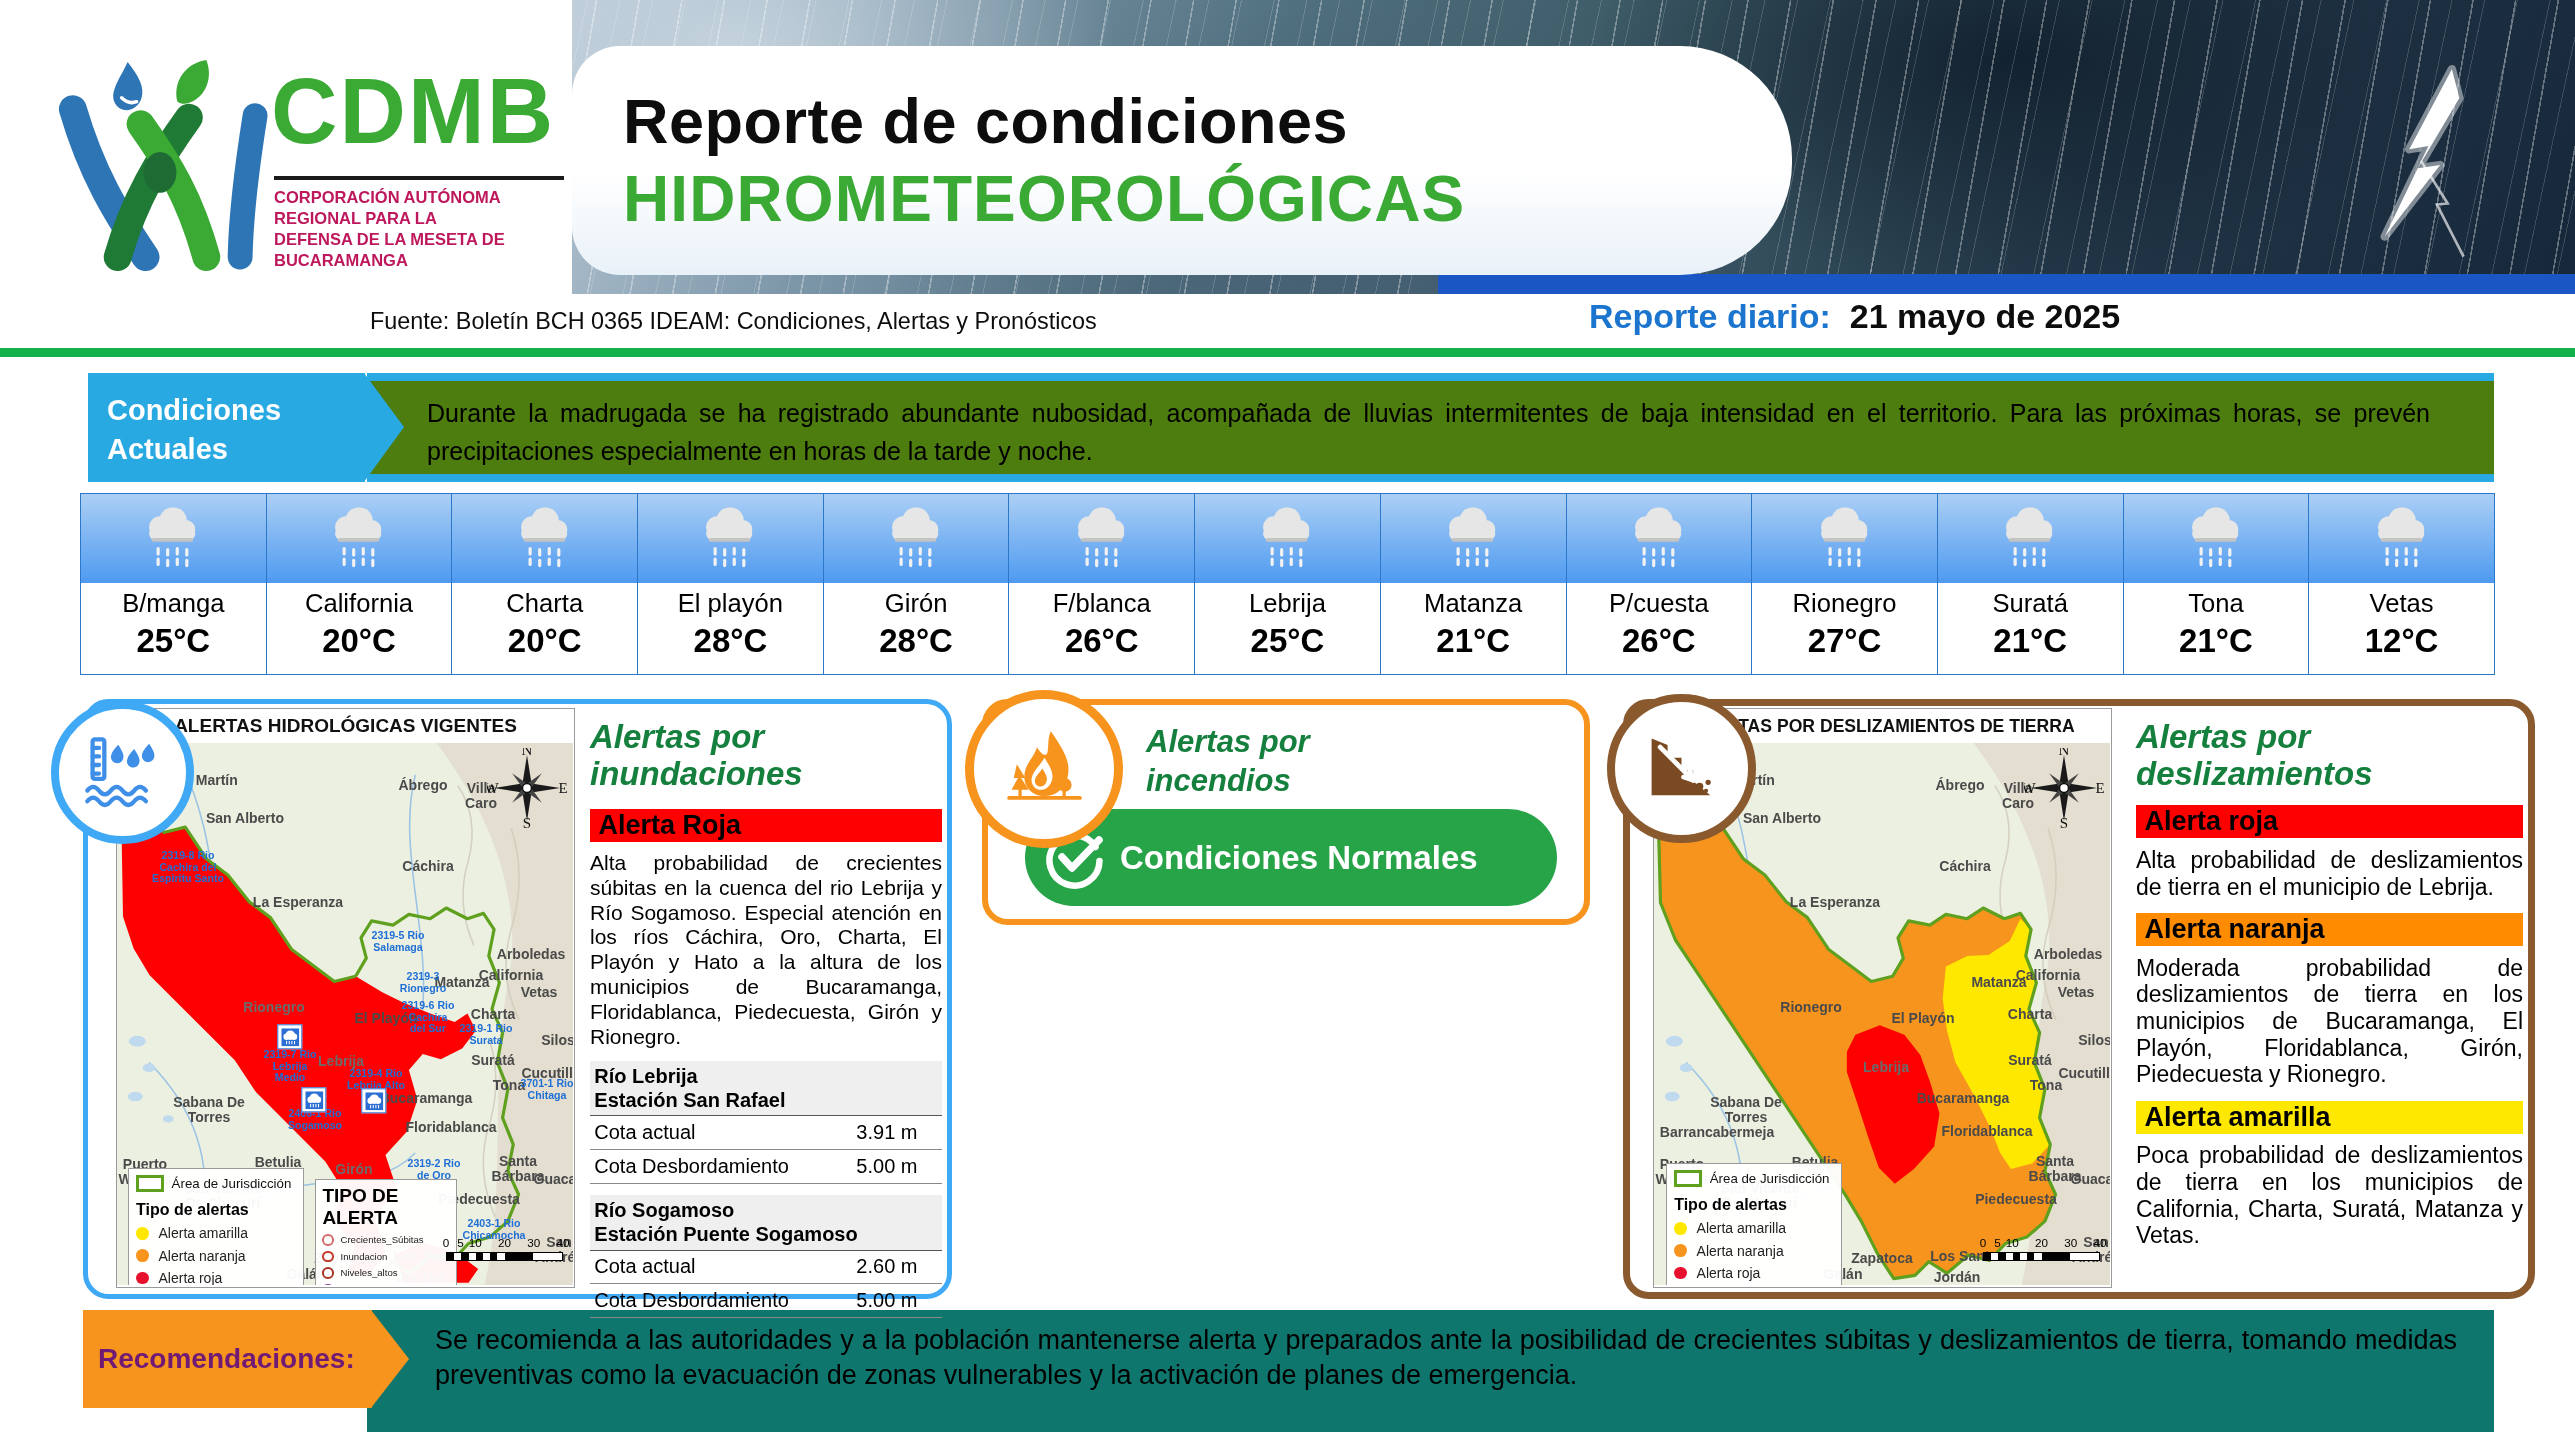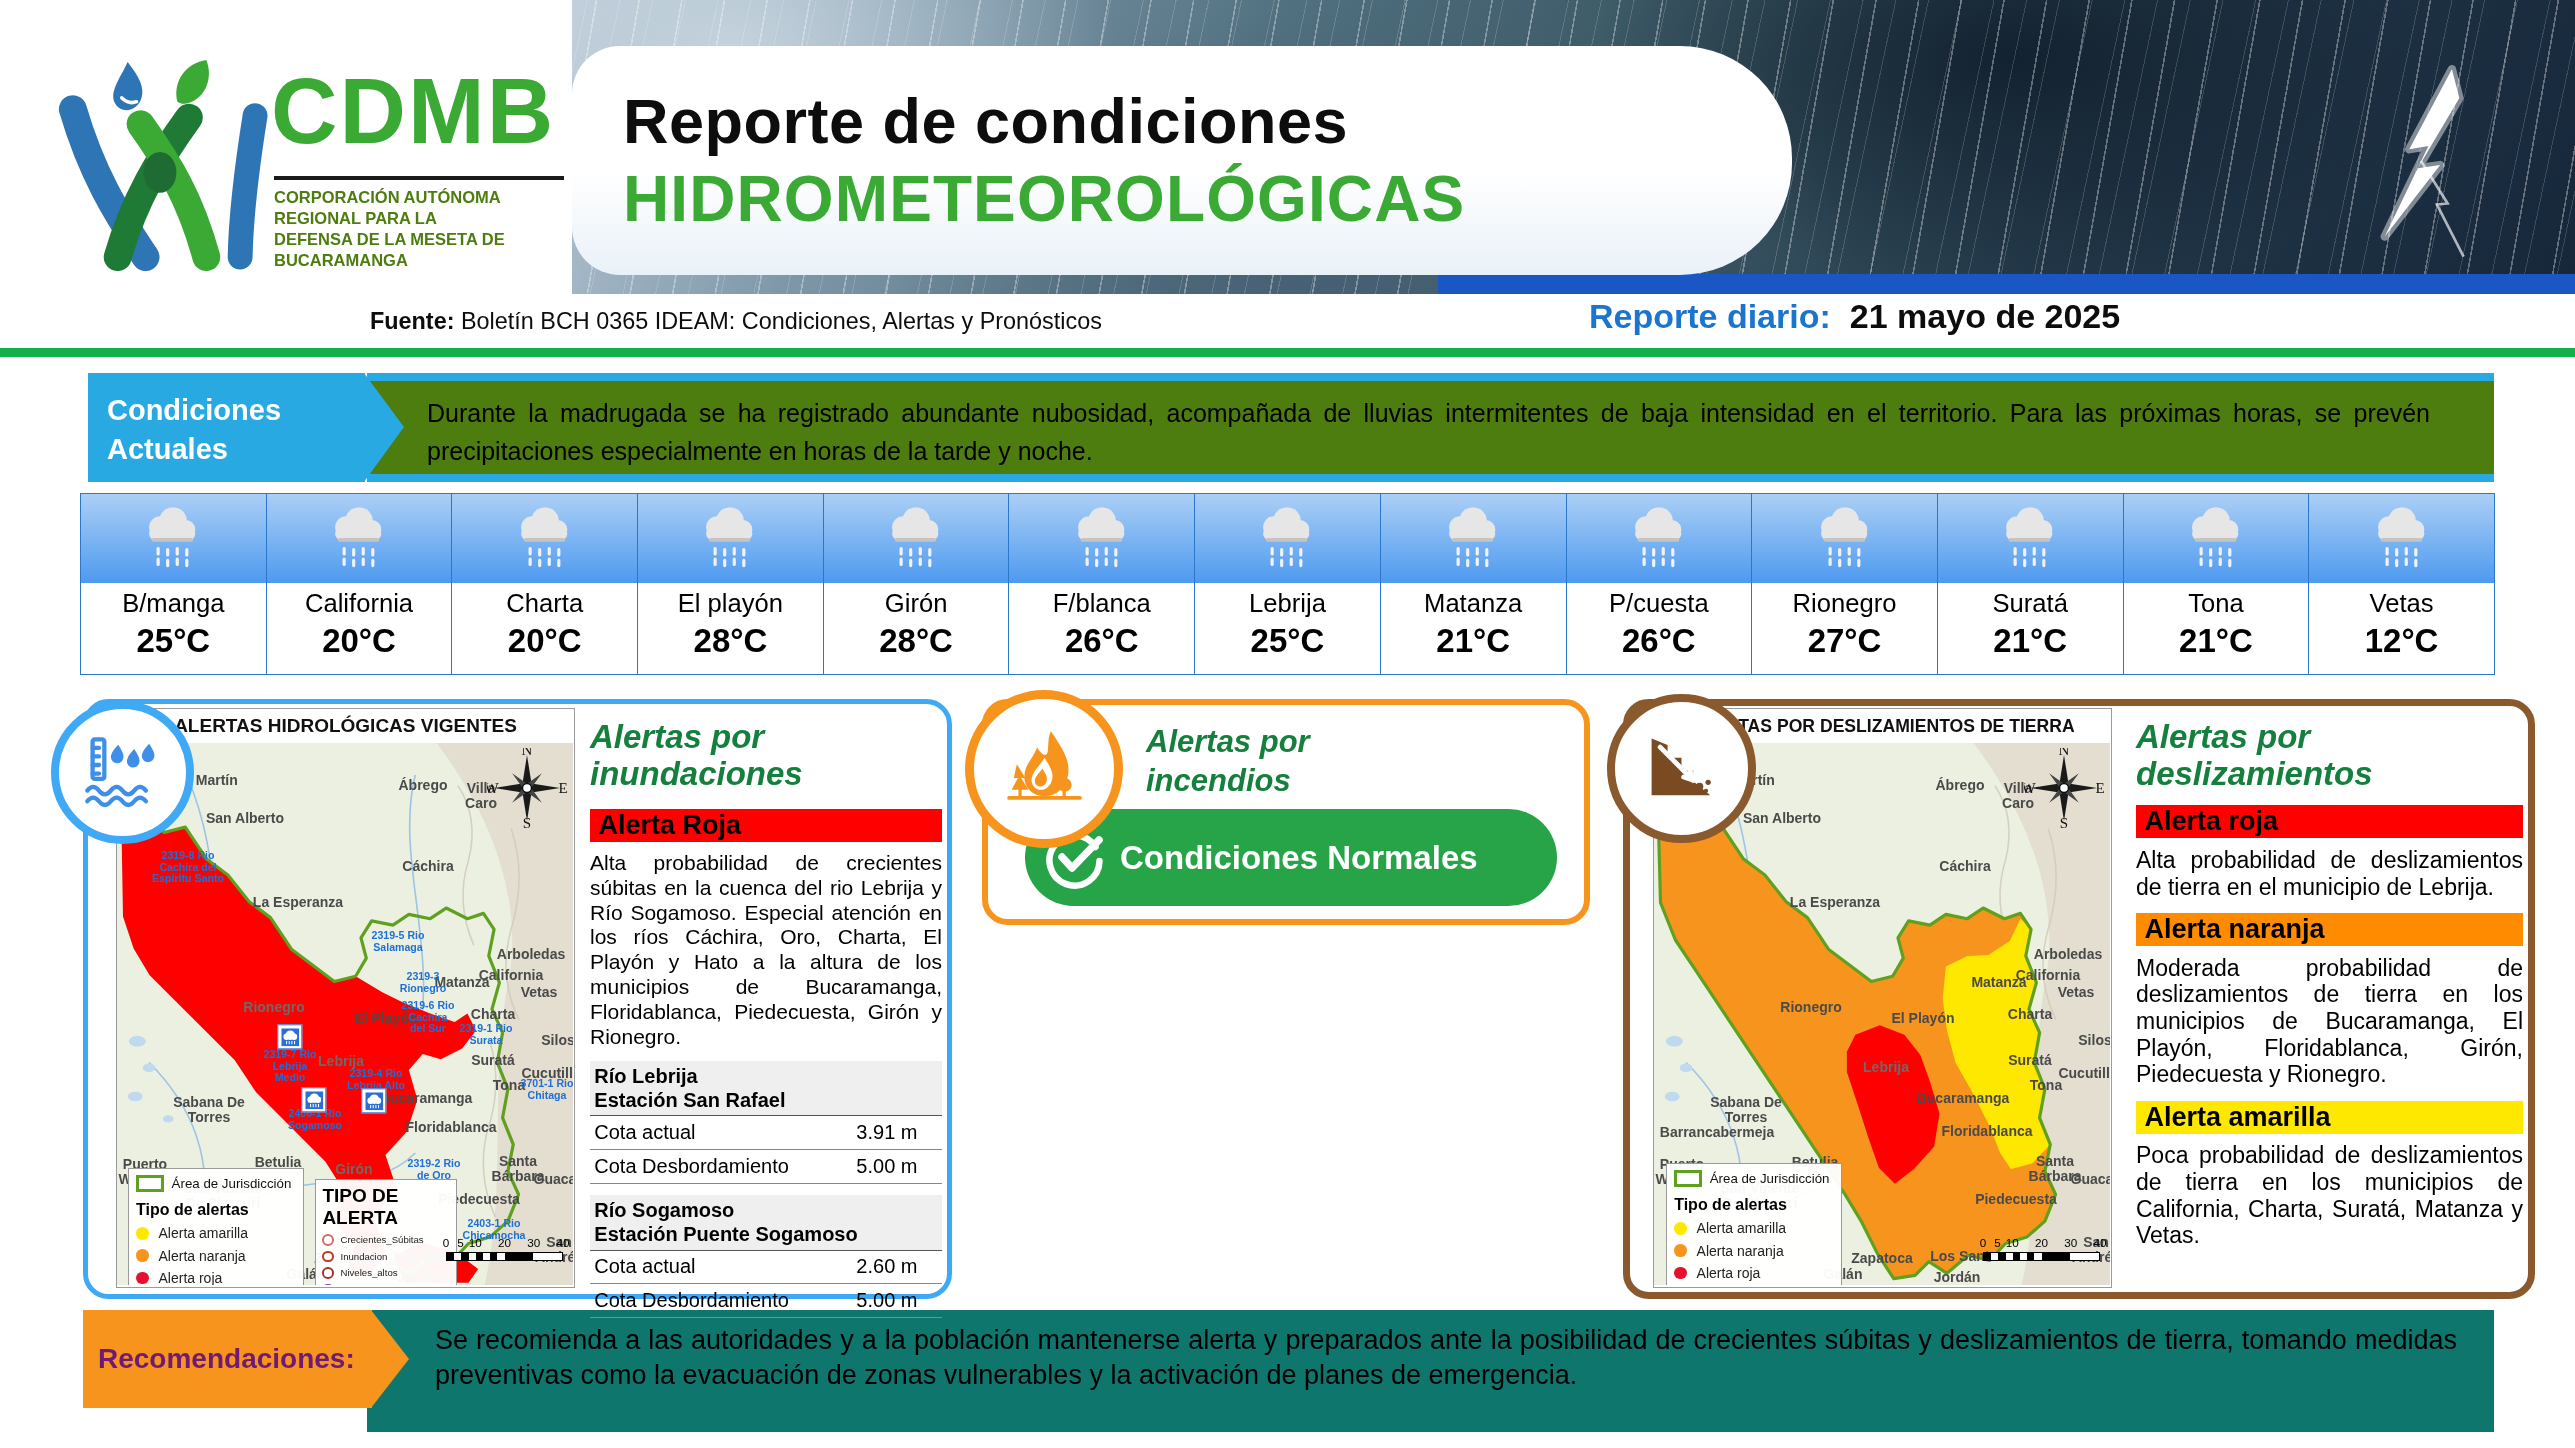--- a/index.html
+++ b/index.html
@@ -20,29 +20,29 @@
   .photo-strip{position:absolute;left:1438px;top:274px;width:1138px;height:19.7px;background:#1a57c4;}
   .title-card{position:absolute;left:572px;top:46px;width:1220px;height:229px;
     background:linear-gradient(180deg,#ffffff 55%,#e9f1f8);border-radius:48px 112px 112px 48px;
     display:flex;flex-direction:column;justify-content:center;padding-left:51px;box-sizing:border-box;}
   .title-l1{font-size:63px;font-weight:bold;color:#0d0d0d;letter-spacing:0.5px;}
   .title-l2{font-size:64px;font-weight:bold;color:#3aaa35;letter-spacing:1.1px;margin-top:4.3px;}
   .logo-area{position:absolute;left:29px;top:16px;width:532px;height:266px;background:#fff;}
   .logo-mark{position:absolute;left:13.3px;top:21px;width:229px;height:234px;}
   .logo-cdmb{position:absolute;left:242px;top:43px;font-size:92px;font-weight:bold;color:#3aaa35;letter-spacing:2.1px;}
   .logo-rule{position:absolute;left:245px;top:160px;width:290px;height:3.7px;background:#1a1a1a;}
-  .logo-tag{position:absolute;left:245px;top:171px;width:298px;font-size:16.5px;font-weight:bold;color:#4d7c0f;line-height:1.28;}
+  .logo-tag{position:absolute;left:245px;top:171px;width:298px;font-size:16.5px;font-weight:bold;color:#be185d;line-height:1.28;}
 
   
   .wwwbar{position:absolute;left:31px;top:294px;width:319px;height:56px;background:linear-gradient(100deg,#0fa64b,#2dbd5d);
     clip-path:polygon(0 0,100% 0,88% 100%,0 100%);display:flex;align-items:center;z-index:3;}
   .wwwbar span{color:#fff;font-size:31px;font-weight:bold;padding-left:25.6px;}
   .greenline{position:absolute;left:0;top:348px;width:2576px;height:9px;background:#12b04a;}
   .fuente{position:absolute;left:370px;top:308px;font-size:23.4px;color:#0d0d0d;}
-  .fuente b{font-weight:bold;}
+  .fuente b{font-weight:normal;}
   .reporte{position:absolute;left:1589px;top:297px;font-size:34px;font-weight:bold;white-space:nowrap;}
   .rep-label{color:#1b74ce;margin-top:39px;}
   .rep-date{color:#0d0d0d;margin-left:9.6px;}
 
   
   .cond-label{position:absolute;left:88px;top:373px;width:277px;height:109px;background:#29a9e1;z-index:2;
     color:#fff;font-size:29px;font-weight:bold;line-height:1.35;padding:18px 0 0 19px;box-sizing:border-box;}
   .cond-arrow{position:absolute;left:364px;top:373px;width:0;height:0;z-index:2;
     border-top:54px solid transparent;border-bottom:55px solid transparent;border-left:40px solid #29a9e1;}
   .cond-box{position:absolute;left:367px;top:373px;width:2127px;height:109px;box-sizing:border-box;background:#4d7c0f;

